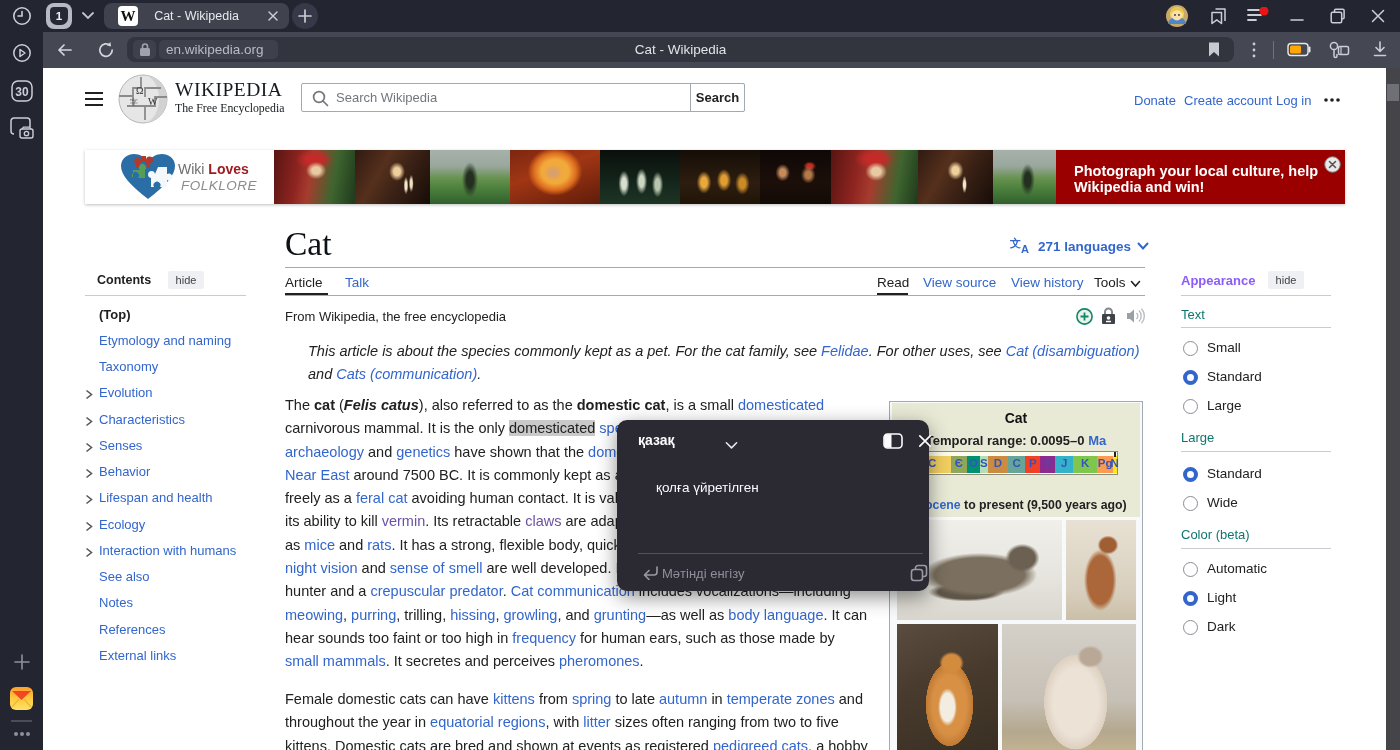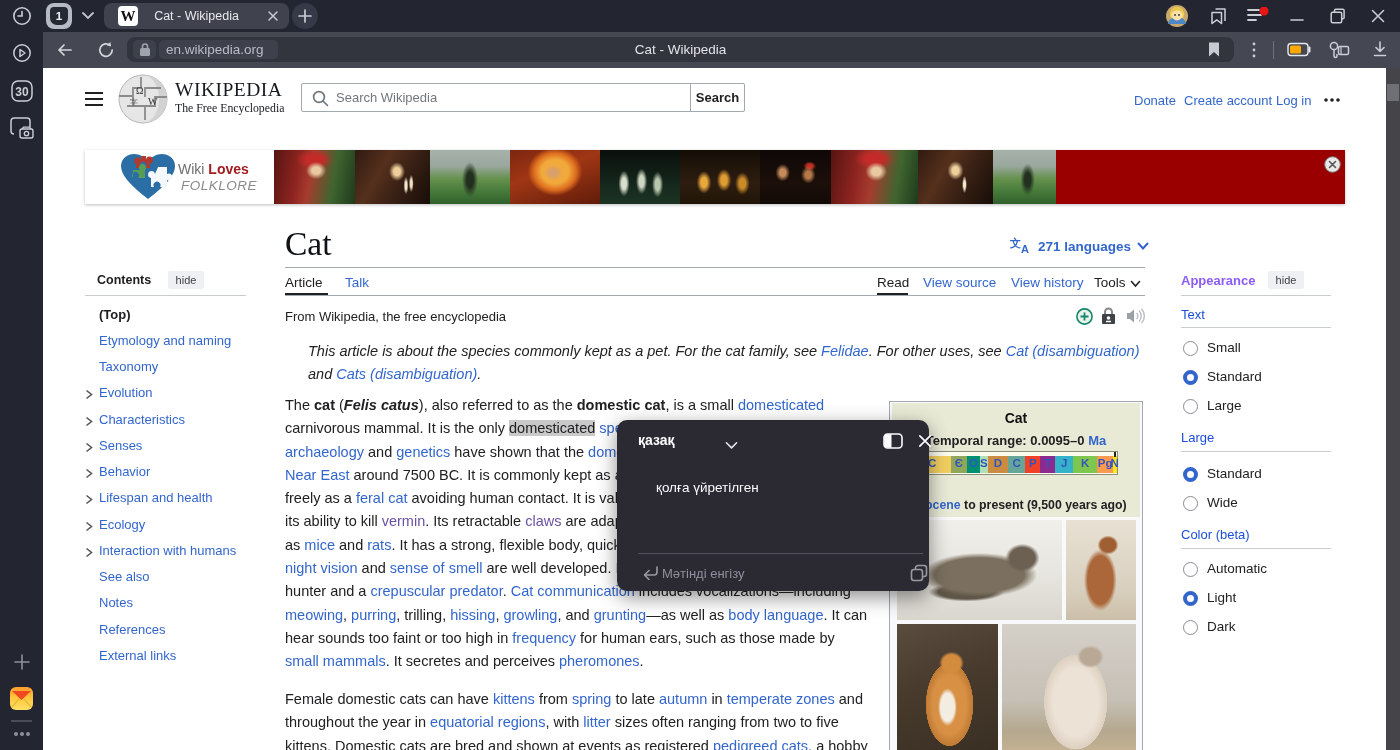--- a/index.html
+++ b/index.html
@@ -18,21 +18,21 @@
   #tabgroup { left:46px; top:3px; width:26px; height:26px; background:#b6bac3; border-radius:8px; }
   #tgshield { left:4px; top:4px; width:18px; height:18px; background:#262834; border-radius:4px 4px 7px 7px; color:#f0f1f4; font-weight:bold; font-size:11.5px; text-align:center; line-height:18px; }
   #newtab { left:292px; top:3px; width:26px; height:26px; background:#363947; border-radius:13px; }
   #scrollbar { left:1386px; top:68px; width:14px; height:682px; background:#454549; }
   #sthumb { left:1387px; top:84px; width:12px; height:17px; background:#6e7076; }
   
   #page { left:43px; top:68px; width:1343px; height:682px; background:#fff; color:#202122; }
   a { color:#3366cc; text-decoration:none; }
   .vis { color:#6a51a3; }
   .hide-btn { position:absolute; background:#eef0f3; border-radius:2px; font-size:11px; color:#404244; text-align:center; line-height:18px; height:18px; }
-  .graylbl { position:absolute; color:#1d4ed8; font-size:13px;text-align:right; }
+  .graylbl { position:absolute; color:#0f766e; font-size:13px;text-align:right; }
   .hr { position:absolute; background:#c8ccd1; height:1px; }
   .hrdark { position:absolute; background:#a2a9b1; height:1px; }
   .tocitem { position:absolute; font-size:13px; white-space:nowrap; }
   .radio { position:absolute; width:15px; height:15px; border-radius:50%; background:#fff; border:1px solid #8a8d93; }
   .radio.sel { border:4.8px solid #36c; }
   .rlabel { position:absolute; font-size:13.5px; color:#202122; white-space:nowrap; }
   .body-text { position:absolute; font-size:14.5px; line-height:23.3px; white-space:nowrap; }
   .hl { background:#c9c9c9; }
   
   #banner { position:absolute; left:42px; top:82px; width:1260px; height:54px; box-shadow:0 1px 3px rgba(0,0,0,.25); background:#fff; }
@@ -226,20 +226,21 @@
     <div class="btile" style="left:270px;width:75px;background:radial-gradient(11px 13px at 56% 40%,#efcf9b 0 30%,transparent 72%),radial-gradient(3px 11px at 68% 66%,#f3e7c9 0 35%,transparent 80%),radial-gradient(3px 11px at 75% 62%,#efe3c3 0 35%,transparent 80%),linear-gradient(120deg,#301a12 0%,#55301c 35%,#3a2115 60%,#170d08 100%)"></div>
     <div class="btile" style="left:345px;width:80px;background:radial-gradient(10px 22px at 50% 55%,#23301f 0 35%,transparent 80%),linear-gradient(180deg,#a7b1ab 0%,#99a79d 30%,#68924f 52%,#487c3b 75%,#31602c 100%)"></div>
     <div class="btile" style="left:425px;width:90px;background:radial-gradient(13px 11px at 48% 42%,#d9a06a 0 30%,transparent 72%),radial-gradient(34px 30px at 50% 40%,#f2a93b 0 40%,#dd6c1e 62%,transparent 80%),linear-gradient(160deg,#7c2610 0%,#a03614 40%,#601c0a 100%)"></div>
     <div class="btile" style="left:515px;width:80px;background:radial-gradient(7px 16px at 30% 62%,#d8dfce 0 35%,transparent 80%),radial-gradient(7px 16px at 52% 58%,#cdd6c3 0 35%,transparent 80%),radial-gradient(7px 16px at 72% 64%,#b9c6ae 0 35%,transparent 80%),linear-gradient(180deg,#0a0f0b 0%,#13241a 55%,#1d3524 100%)"></div>
     <div class="btile" style="left:595px;width:80px;background:radial-gradient(9px 14px at 30% 60%,#e8a93c 0 35%,transparent 80%),radial-gradient(9px 14px at 55% 56%,#df9d32 0 35%,transparent 80%),radial-gradient(9px 14px at 78% 62%,#c98a28 0 35%,transparent 80%),linear-gradient(180deg,#140d06 0%,#2e1d10 60%,#201508 100%)"></div>
     <div class="btile" style="left:675px;width:71px;background:radial-gradient(10px 12px at 32% 42%,#c78a5a 0 30%,transparent 72%),radial-gradient(10px 12px at 68% 46%,#b57848 0 30%,transparent 72%),radial-gradient(8px 6px at 70% 30%,#c03024 0 35%,transparent 80%),linear-gradient(180deg,#0e0806 0%,#1c0f0a 60%,#120a06 100%)"></div>
     <div class="btile" style="left:746px;width:87px;background:radial-gradient(15px 13px at 52% 40%,#e9c9a2 0 30%,transparent 72%),radial-gradient(28px 15px at 50% 17%,#c32a28 0 30%,transparent 72%),linear-gradient(100deg,#571512 0%,#8e2420 30%,#a63c2e 48%,#3f652f 75%,#1e3a1c 100%)"></div>
     <div class="btile" style="left:833px;width:75px;background:radial-gradient(11px 13px at 50% 38%,#efcf9b 0 30%,transparent 72%),radial-gradient(3px 11px at 62% 64%,#f3e7c9 0 35%,transparent 80%),linear-gradient(120deg,#301a12 0%,#55301c 35%,#3a2115 60%,#170d08 100%)"></div>
     <div class="btile" style="left:908px;width:63px;background:radial-gradient(9px 20px at 55% 55%,#23301f 0 35%,transparent 80%),linear-gradient(180deg,#a7b1ab 0%,#99a79d 30%,#68924f 52%,#487c3b 75%,#31602c 100%)"></div>
     <div class="abs" style="left:971px;top:0;width:289px;height:54px;background:#9a0000"></div>
+    <div class="abs" style="left:989px;top:13px;color:#fff;font-weight:bold;font-size:14.5px;line-height:16px;white-space:nowrap">Photograph your local culture, help<br>Wikipedia and win!</div>
     <svg class="abs" style="left:1239px;top:6px" width="17" height="17" viewBox="0 0 17 17">
           <circle cx="8.5" cy="8.5" r="7.8" fill="#e9e9e9" stroke="#777" stroke-width="1"></circle>
           <path d="M5.5 5.5 L11.5 11.5 M11.5 5.5 L5.5 11.5" stroke="#555" stroke-width="1.6" stroke-linecap="round"></path>
         </svg>
   </div>
   <div class="abs" style="left:242px;top:158px;font-family:'Liberation Serif',serif;font-size:33.5px;line-height:36px;color:#0e1216">Cat</div>
   <svg class="abs" style="left:967px;top:169px" width="21" height="17" viewBox="0 0 21 17">
         <text x="0" y="10" font-size="11" fill="#36c" font-weight="bold">文</text>
         <text x="11" y="16" font-size="11" fill="#36c" font-weight="bold">A</text>
       </svg>
@@ -331,21 +332,21 @@
   <div class="radio" style="left:1140px;top:428px"></div>
       <div class="rlabel" style="left:1164px;top:427px">Wide</div>
   <div class="graylbl" style="left:1138px;top:459px">Color (beta)</div>
   <div class="hr" style="left:1138px;top:480px;width:150px"></div>
   <div class="radio" style="left:1140px;top:494px"></div>
       <div class="rlabel" style="left:1164px;top:493px">Automatic</div>
   <div class="radio sel" style="left:1140px;top:523px"></div>
       <div class="rlabel" style="left:1164px;top:522px">Light</div>
   <div class="radio" style="left:1140px;top:552px"></div>
       <div class="rlabel" style="left:1164px;top:551px">Dark</div>
-  <div class="body-text" style="left:265px;top:272px;font-style:italic">This article is about the species commonly kept as a pet. For the cat family, see <a>Felidae</a>. For other uses, see <a>Cat (disambiguation)</a><br>and <a>Cats (disambiguation)</a>.</div>
+  <div class="body-text" style="left:265px;top:272px;font-style:italic">This article is about the species commonly kept as a pet. For the cat family, see <a>Felidae</a>. For other uses, see <a>Cat (disambiguation)</a><br>and <a>Cats (communication)</a>.</div>
   <div class="body-text" style="left:242px;top:326px">The <b>cat</b> (<b><i>Felis catus</i></b>), also referred to as the <b>domestic cat</b>, is a small <a>domesticated</a><br>carnivorous mammal. It is the only <span class="hl">domesticated</span> <a>species</a> in the family <a>Felidae</a>. Advances in<br><a>archaeology</a> and <a>genetics</a> have shown that the <a>domestication of the cat</a> occurred in the<br><a>Near East</a> around 7500 BC. It is commonly kept as a house pet and farm cat, but also ranges<br>freely as a <a>feral cat</a> avoiding human contact. It is valued by humans for companionship and<br>its ability to kill <a class="vis">vermin</a>. Its retractable <a class="vis">claws</a> are adapted to killing small prey species such<br>as <a>mice</a> and <a>rats</a>. It has a strong, flexible body, quick reflexes, and sharp teeth, and its<br><a>night vision</a> and <a>sense of smell</a> are well developed. It is a social species, but a solitary<br>hunter and a <a>crepuscular</a> <a>predator</a>. <a>Cat communication</a> includes vocalizations—including<br><a>meowing</a>, <a>purring</a>, trilling, <a>hissing</a>, <a>growling</a>, and <a>grunting</a>—as well as <a>body language</a>. It can<br>hear sounds too faint or too high in <a>frequency</a> for human ears, such as those made by<br><a>small mammals</a>. It secretes and perceives <a>pheromones</a>.</div>
   <div class="body-text" style="left:242px;top:620px">Female domestic cats can have <a>kittens</a> from <a>spring</a> to late <a>autumn</a> in <a>temperate zones</a> and<br>throughout the year in <a>equatorial regions</a>, with <a>litter</a> sizes often ranging from two to five<br>kittens. Domestic cats are bred and shown at events as registered <a>pedigreed cats</a>, a hobby</div>
   <div id="infobox">
     <div class="abs" style="left:2px;top:1px;width:248px;height:114px;background:#e9ead6"></div>
     <div class="abs" style="left:2px;top:8px;width:248px;text-align:center;font-size:14px;font-weight:bold;color:#111">Cat</div>
     <div class="abs" style="left:2px;top:31px;width:248px;text-align:center;font-size:13px;font-weight:bold;color:#202122">Temporal range: 0.0095–0 <a>Ma</a></div>
     <div class="abs" style="left:22px;top:49px;width:206px;height:24px;background:#fbfbee;border:1px solid #8d8d7c">
       <div class="seg" style="left:1px;top:4px;width:36.5px;background:#f2cf60">
             <i>C</i>
           </div>

